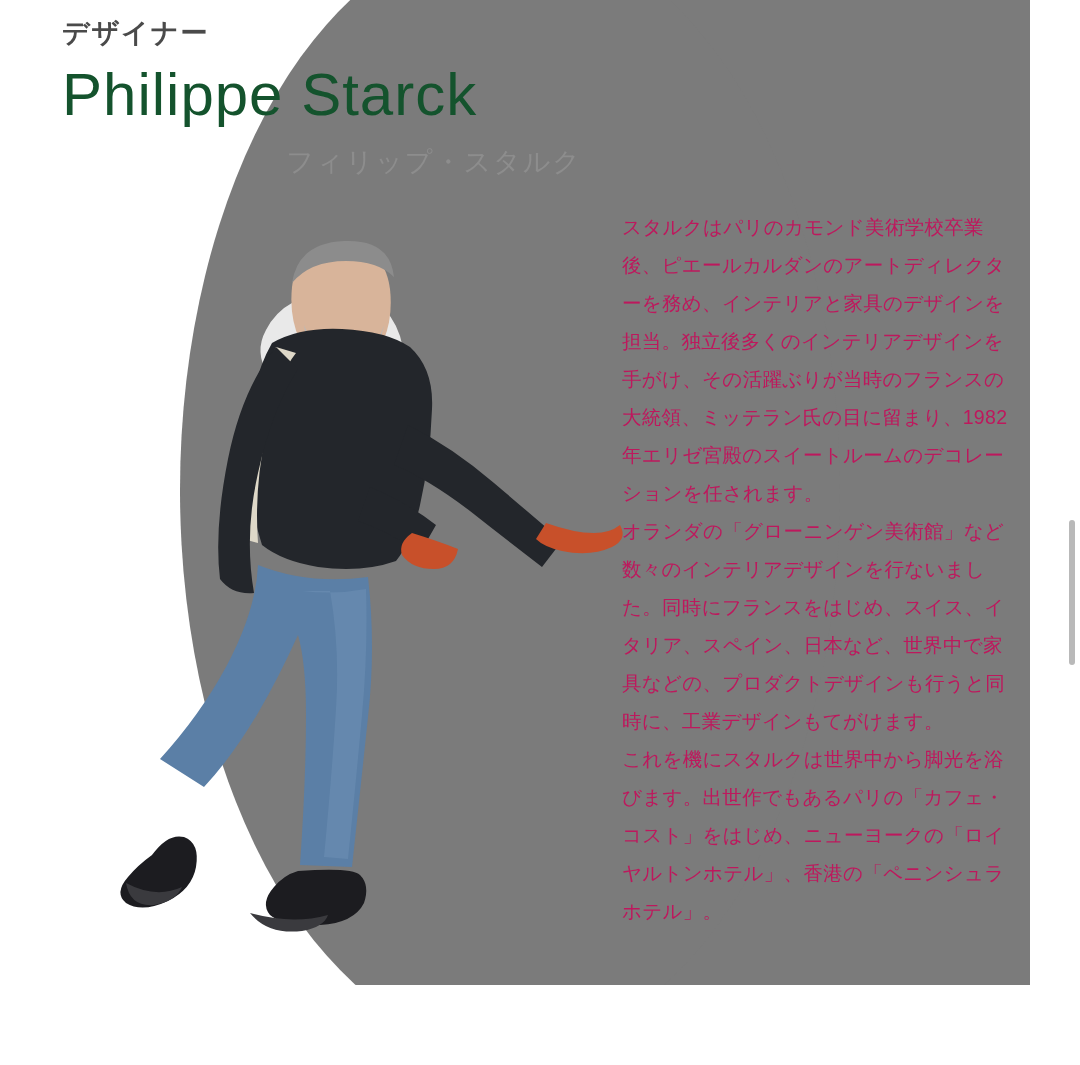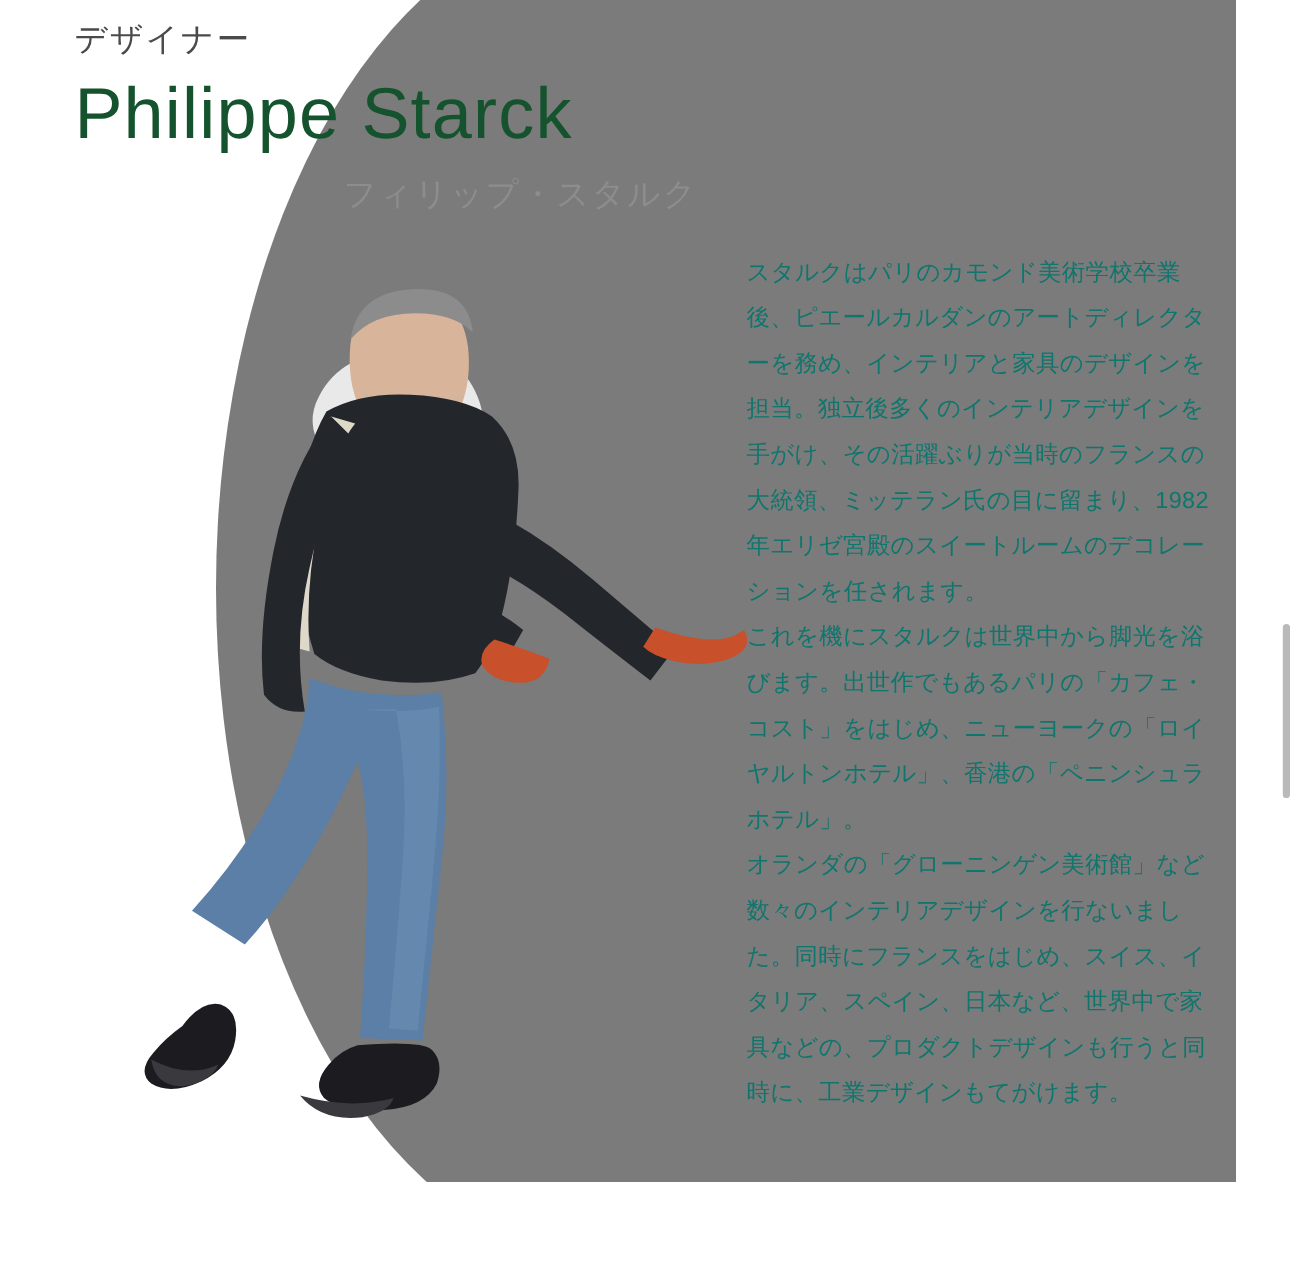--- a/index.html
+++ b/index.html
@@ -48,21 +48,21 @@
     left: 62px;
     top: 16px;
     width: 600px;
     z-index: 5;
   }
   .kicker {
     font-size: 27px;
     color: #4a4a4a;
     letter-spacing: 2px;
     line-height: 1.3;
-    font-weight: 400;
+    font-weight: 700;
   }
   .title {
     font-size: 60px;
     color: #14532d;
     font-weight: 400;
     letter-spacing: 1px;
     line-height: 1.25;
     margin-top: 6px;
     white-space: nowrap;
   }
@@ -75,21 +75,21 @@
     margin-top: 12px;
   }
 
   
   .body-copy {
     position: absolute;
     left: 622px;
     top: 208px;
     width: 392px;
     z-index: 6;
-    color: #0f766e;
+    color: #be185d;
     font-size: 19.5px;
     line-height: 1.95;
     letter-spacing: 0.3px;
   }
   .body-copy p {
     margin: 0;
   }
 
   
   .photo {
@@ -179,22 +179,22 @@
       <path d="M258 636 q54 -4 62 4 q10 10 4 28 q-10 20 -44 22 q-36 2 -50 -10 q-10 -12 4 -28 q10 -12 24 -16 z" fill="#1c1c20"></path>
       <path d="M112 620 q16 -22 32 -18 q16 6 12 30 q-4 22 -28 34 q-26 12 -42 2 q-12 -10 2 -26 q10 -12 24 -22 z" fill="#1c1c20"></path>
 
       <path d="M210 678 q42 12 78 2 q-4 12 -26 16 q-34 4 -52 -18 z" fill="#3a3a3e"></path>
       <path d="M86 648 q30 16 56 4 q-6 14 -28 18 q-24 2 -28 -22 z" fill="#3a3a3e"></path>
     </svg>
   </div>
 
   <div class="body-copy">
     <p>スタルクはパリのカモンド美術学校卒業後、ピエールカルダンのアートディレクターを務め、インテリアと家具のデザインを担当。独立後多くのインテリアデザインを手がけ、その活躍ぶりが当時のフランスの大統領、ミッテラン氏の目に留まり、1982年エリゼ宮殿のスイートルームのデコレーションを任されます。</p>
+    <p>オランダの「グローニンゲン美術館」など数々のインテリアデザインを行ないました。同時にフランスをはじめ、スイス、イタリア、スペイン、日本など、世界中で家具などの、プロダクトデザインも行うと同時に、工業デザインもてがけます。</p>
     <p>これを機にスタルクは世界中から脚光を浴びます。出世作でもあるパリの「カフェ・コスト」をはじめ、ニューヨークの「ロイヤルトンホテル」、香港の「ペニンシュラホテル」。</p>
-    <p>オランダの「グローニンゲン美術館」など数々のインテリアデザインを行ないました。同時にフランスをはじめ、スイス、イタリア、スペイン、日本など、世界中で家具などの、プロダクトデザインも行うと同時に、工業デザインもてがけます。</p>
   </div>
 
   <div class="bottom-strip"></div>
 
   <div class="scrollbar-track"></div>
   <div class="scrollbar-thumb"></div>
 
 </div>
 
 </body></html>

